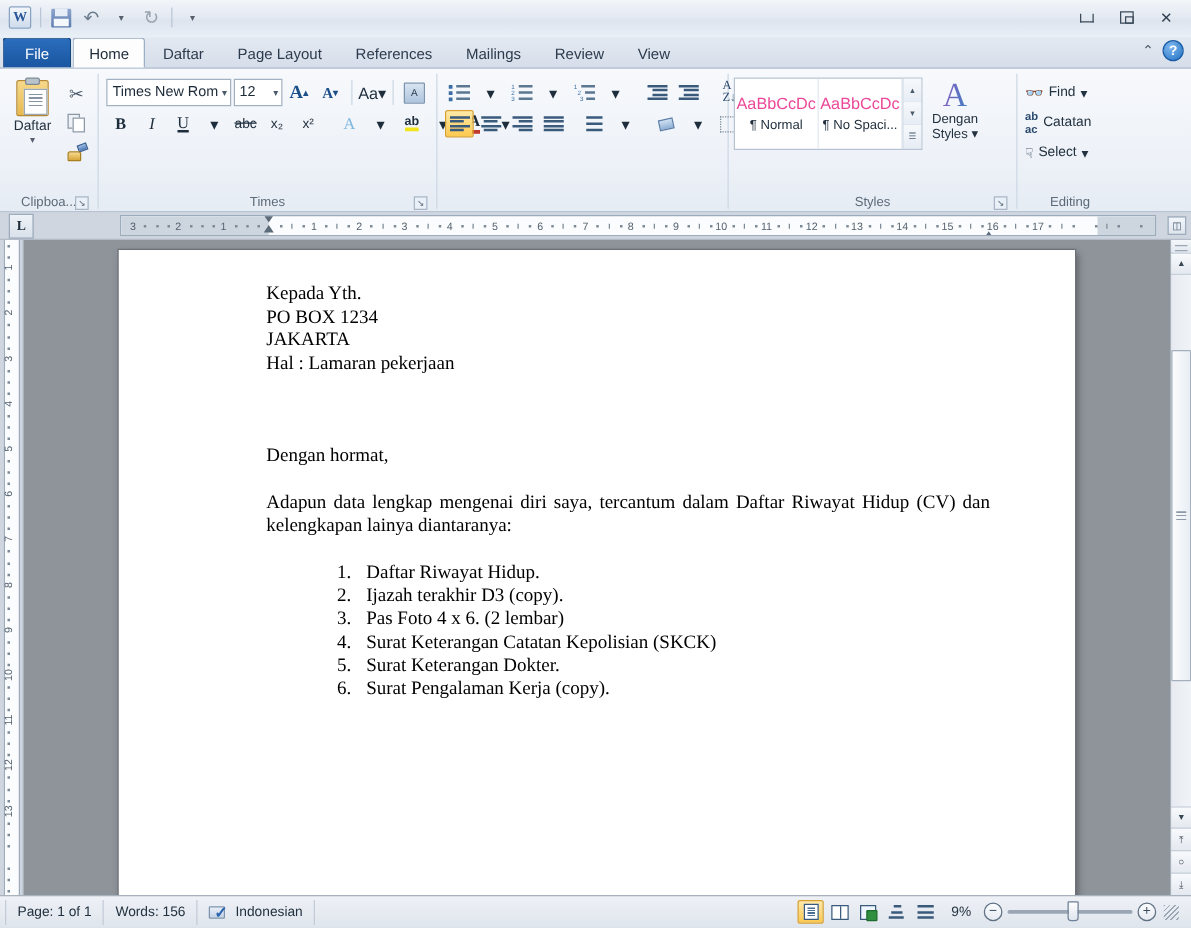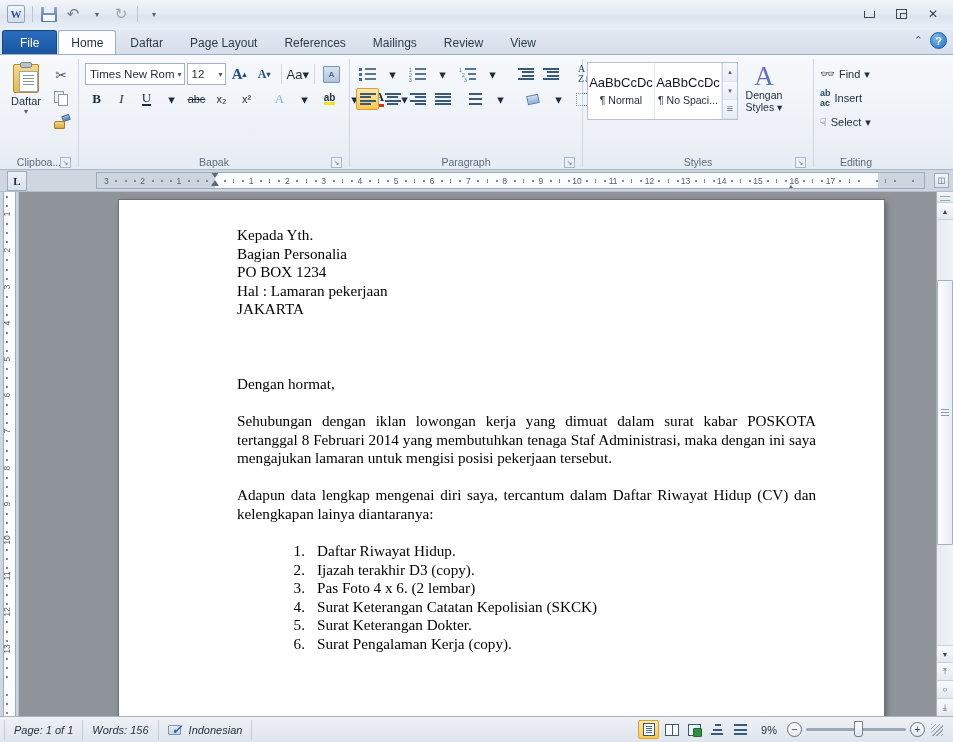--- a/index.html
+++ b/index.html
@@ -177,21 +177,21 @@
     background: linear-gradient(#cfe0f2,#8fb0d4); border: 1px solid #5b7e a8; border: 1px solid #5b7ea8; transform: rotate(-12deg); }
   .border-ico { width: 15px; height: 13px; border: 1px dotted #7b8a99; }
 
   
   .styles-grp { width: 230px; }
   .style-gallery { display: flex; border: 1px solid #b6c3d2; background: #fff; height: 58px; }
   .style-item {
     width: 67px; display: flex; flex-direction: column; align-items: center; justify-content: center;
     border-right: 1px solid #e3e9f1;
   }
-  .st-prev { font-size: 13px; color: #0f172a; line-height: 1; white-space: nowrap; overflow: hidden; }
+  .st-prev { font-size: 13px; color: #ec4899; line-height: 1; white-space: nowrap; overflow: hidden; }
   .st-prev.h1 { color: #1f5a94; font-size: 15px; font-family: "Liberation Serif", serif; font-weight: normal; }
   .st-name { font-size: 10.5px; color: #23313f; margin-top: 5px; white-space: nowrap; }
   .gallery-nav { width: 15px; display: flex; flex-direction: column; border-left: 1px solid #ccd6e2; }
   .gn { flex: 1; display: flex; align-items: center; justify-content: center;
     font-size: 7px; color: #4a5a6a; border-bottom: 1px solid #dde4ee; background: linear-gradient(#f6f9fc,#e7edf5); }
   .chg-styles { width: 52px; display: flex; flex-direction: column; align-items: center; padding-top: 1px; }
   .chg-ico { font-family: "Liberation Serif", serif; font-size: 27px; line-height: 26px;
     background: linear-gradient(100deg,#8e5ec0,#3f7fc4); -webkit-background-clip: text; background-clip: text; color: transparent; }
   .chg-lbl { font-size: 10.5px; color: #22313f; text-align: center; line-height: 12px; }
 
@@ -236,21 +236,21 @@
     border-right: 1px solid #b3bcc8;
   }
   .vruler .strip {
     position: absolute; left: 3px; top: 0; bottom: 0; width: 13px;
     background: #fbfcfd; border-left: 1px solid #9dacbd; border-right: 1px solid #9dacbd;
   }
   .vruler .vt { position: absolute; left: 0; width: 13px; text-align: center;
     font-size: 8.5px; color: #53616f; transform: rotate(-90deg); }
   .vruler .vd { position: absolute; left: 6px; width: 2px; height: 2px; background: #7d8a98; }
 
-  .pagearea { flex: 1; position: relative; overflow: hidden; background: #8f949b; margin-left: 24px; }
+  .pagearea { flex: 1; position: relative; overflow: hidden; background: #8f949b; }
   .page {
     position: absolute; left: 76px; top: 8px; width: 765px; height: 960px;
     background: #fff; box-shadow: 0 0 0 1px #6c7178, 2px 2px 6px rgba(0,0,0,0.35);
   }
   .doc {
     padding: 26px 68px 0 118px;
     font-family: "Liberation Serif", serif;
     font-size: 15.2px; color: #000; line-height: 18.6px;
   }
   .addr-line { white-space: nowrap; }
@@ -286,21 +286,21 @@
   .sb-obj { height: 18px; display: flex; align-items: center; justify-content: center;
     font-size: 8px; color: #3a4754; background: linear-gradient(#f8fafc,#e4e9f0); border-top: 1px solid #c8d0da; }
 
   
   .statusbar {
     height: 26px; flex: none; background: linear-gradient(#eef1f6,#dfe5ed);
     border-top: 1px solid #a8b2bd; display: flex; align-items: center;
     font-size: 11px; color: #22313f; padding: 0 4px;
   }
   .sb-item { padding: 0 9px; height: 20px; display: flex; align-items: center; gap: 5px;
-    border-right: 1px solid #c3ccd7; font-style: italic; }
+    border-right: 1px solid #c3ccd7; }
   .sb-left { display: flex; align-items: center; border-left: 1px solid #c3ccd7; }
   .proof-ico { width: 16px; height: 14px; position: relative; }
   .proof-ico .bk { position: absolute; left: 0; top: 2px; width: 13px; height: 10px;
     background: linear-gradient(#e8eef7,#c4d3e6); border: 1px solid #7e94ae; border-radius: 1px; }
   .proof-ico .ck { position: absolute; left: 4px; top: -1px; color: #2a64b0; font-size: 13px; font-weight: bold; }
   .sb-right { margin-left: auto; display: flex; align-items: center; gap: 2px; padding-right: 6px; }
   .view-btn { width: 21px; height: 19px; display: flex; align-items: center; justify-content: center;
     border: 1px solid transparent; border-radius: 2px; }
   .view-btn.on { background: linear-gradient(#ffe9a8,#fdc94f); border-color: #d9a12b; }
   .vb-page { width: 12px; height: 13px; background: #fff; border: 1px solid #3a5a7c; }
@@ -492,21 +492,21 @@
             <div class="ibtn">
                 <span class="redline" style="font-weight:bold;font-family:'Liberation Serif',serif">A</span>
               </div>
             <div class="ibtn cdrop">
                 <span>▾</span>
               </div>
           </div>
         </div>
       </div>
       <div class="grp-label">
-        <span>Bapak</span>
+        <span>Times</span>
         <span class="dlg-launch">↘</span>
       </div>
     </div>
     <div class="grp-sep"></div>
 
     <div class="grp para-grp">
       <div class="grp-body">
         <div class="fg-rows">
           <div class="fg-row">
             <div class="ibtn">
@@ -628,24 +628,20 @@
               </div>
             <div class="ibtn">
                 <span class="border-ico"></span>
               </div>
             <div class="ibtn cdrop">
                 <span>▾</span>
               </div>
           </div>
         </div>
       </div>
-      <div class="grp-label">
-        <span>Paragraph</span>
-        <span class="dlg-launch">↘</span>
-      </div>
     </div>
     <div class="grp-sep"></div>
 
     <div class="grp styles-grp">
       <div class="grp-body" style="padding-top:4px">
         <div class="style-gallery">
           <div class="style-item">
             <div class="st-prev">AaBbCcDc</div>
             <div class="st-name">¶ Normal</div>
           </div>
@@ -675,21 +671,21 @@
     <div class="grp edit-grp">
       <div class="grp-body">
         <div class="edit-col">
           <div class="ed-btn">
             <span class="binoc">👓</span>
             <span>Find</span>
             <span class="cdrop">▾</span>
           </div>
           <div class="ed-btn">
             <span class="abc-ico">ab<br>ac</span>
-            <span>Insert</span>
+            <span>Catatan</span>
           </div>
           <div class="ed-btn">
             <span class="cursor-ico">☟</span>
             <span>Select</span>
             <span class="cdrop">▾</span>
           </div>
         </div>
       </div>
       <div class="grp-label">
         <span>Editing</span>
@@ -863,30 +859,28 @@
           <span class="vd" style="top: 501.85px;"></span>
           <span class="vd" style="top: 510.9px;"></span>
           <span class="vd" style="top: 519.95px;"></span>
         </div>
     </div>
 
     <div class="pagearea">
       <div class="page">
         <div class="doc">
           <div class="addr-line">Kepada Yth.</div>
-          <div class="addr-line">Bagian Personalia</div>
           <div class="addr-line">PO BOX 1234</div>
+          <div class="addr-line">JAKARTA</div>
           <div class="addr-line">Hal : Lamaran pekerjaan</div>
-          <div class="addr-line">JAKARTA</div>
 
           <div class="spacer"></div>
           <div class="spacer"></div>
 
           <div class="pblock nojust">Dengan hormat,</div>
-          <div class="pblock">Sehubungan dengan iklan lowongan kerja yang dimuat dalam surat kabar POSKOTA tertanggal 8 Februari 2014  yang membutuhkan tenaga Staf Administrasi, maka dengan ini saya mengajukan lamaran untuk mengisi posisi pekerjaan tersebut.</div>
           <div class="pblock">Adapun data lengkap mengenai diri saya, tercantum dalam Daftar Riwayat Hidup (CV) dan kelengkapan lainya diantaranya:</div>
 
           <ol class="attach">
             <li>Daftar Riwayat Hidup.</li>
             <li>Ijazah terakhir D3 (copy).</li>
             <li>Pas Foto 4 x 6. (2 lembar)</li>
             <li>Surat Keterangan Catatan Kepolisian (SKCK)</li>
             <li>Surat Keterangan Dokter.</li>
             <li>Surat Pengalaman Kerja (copy).</li>
           </ol>

